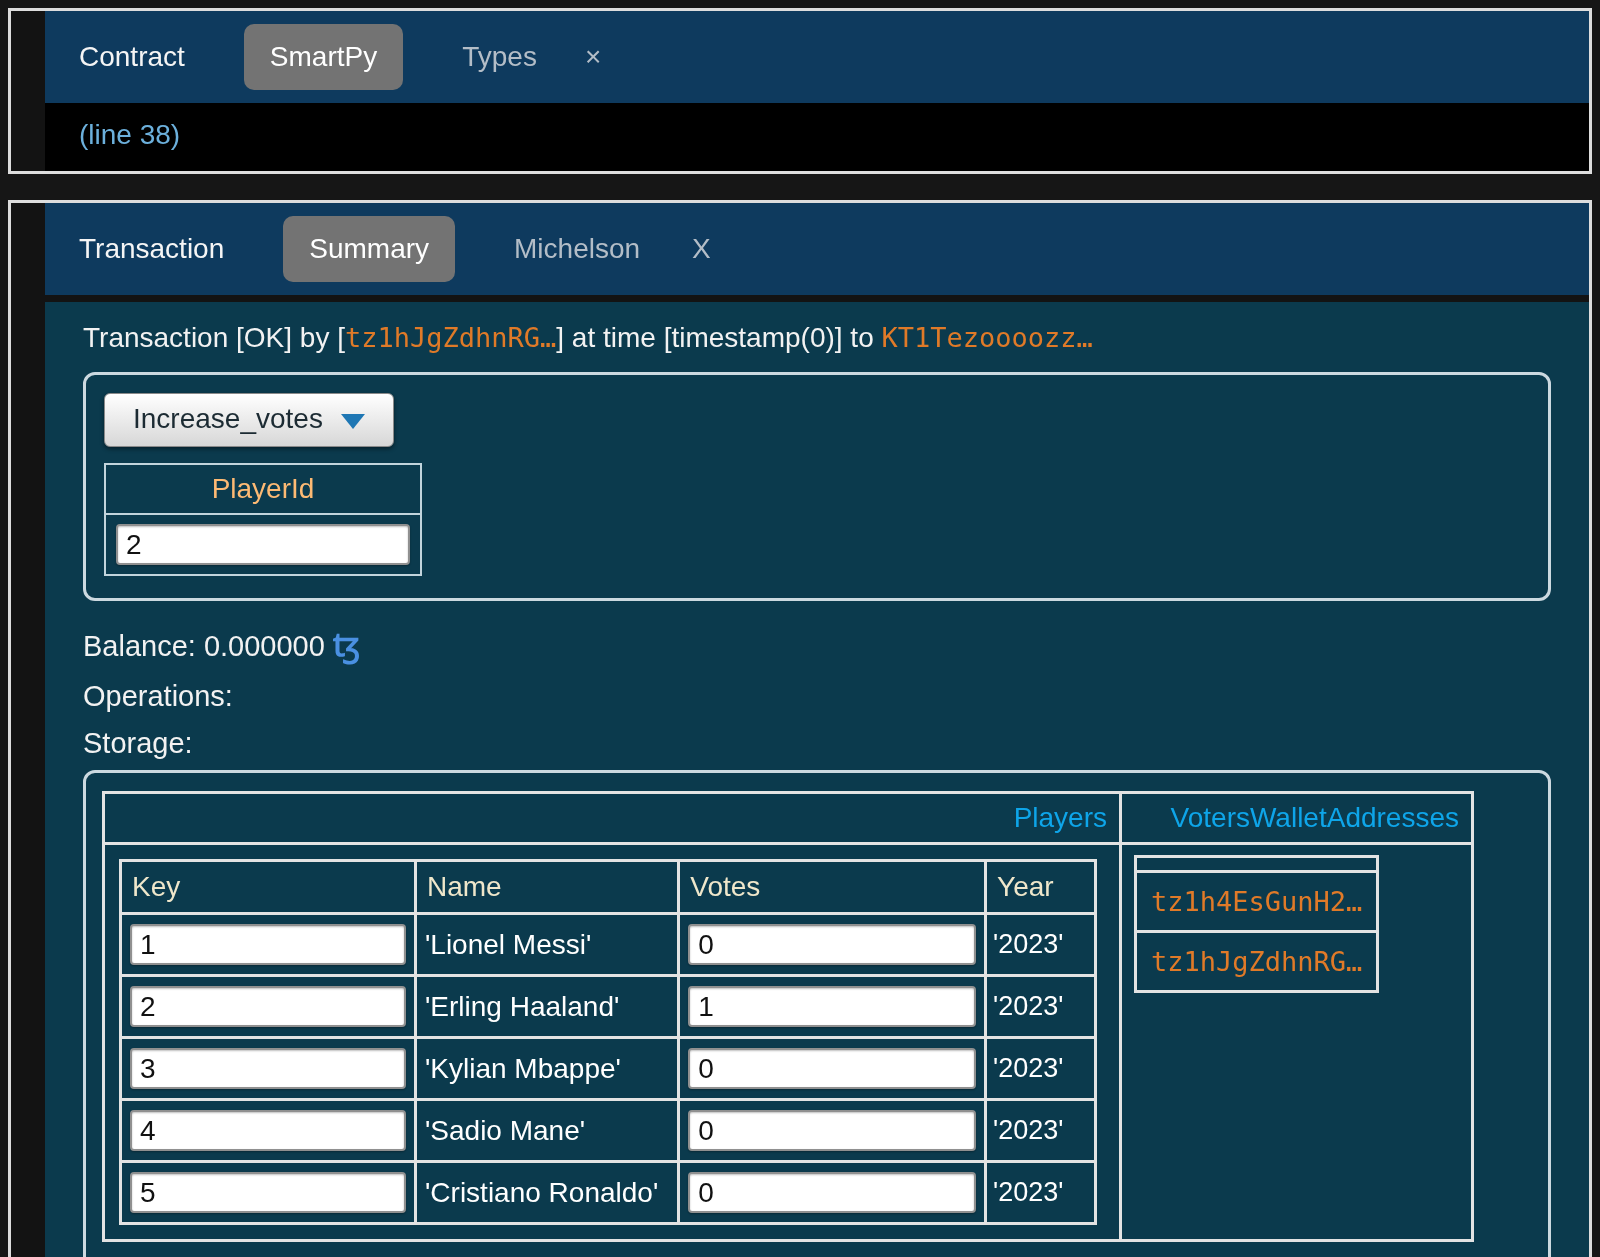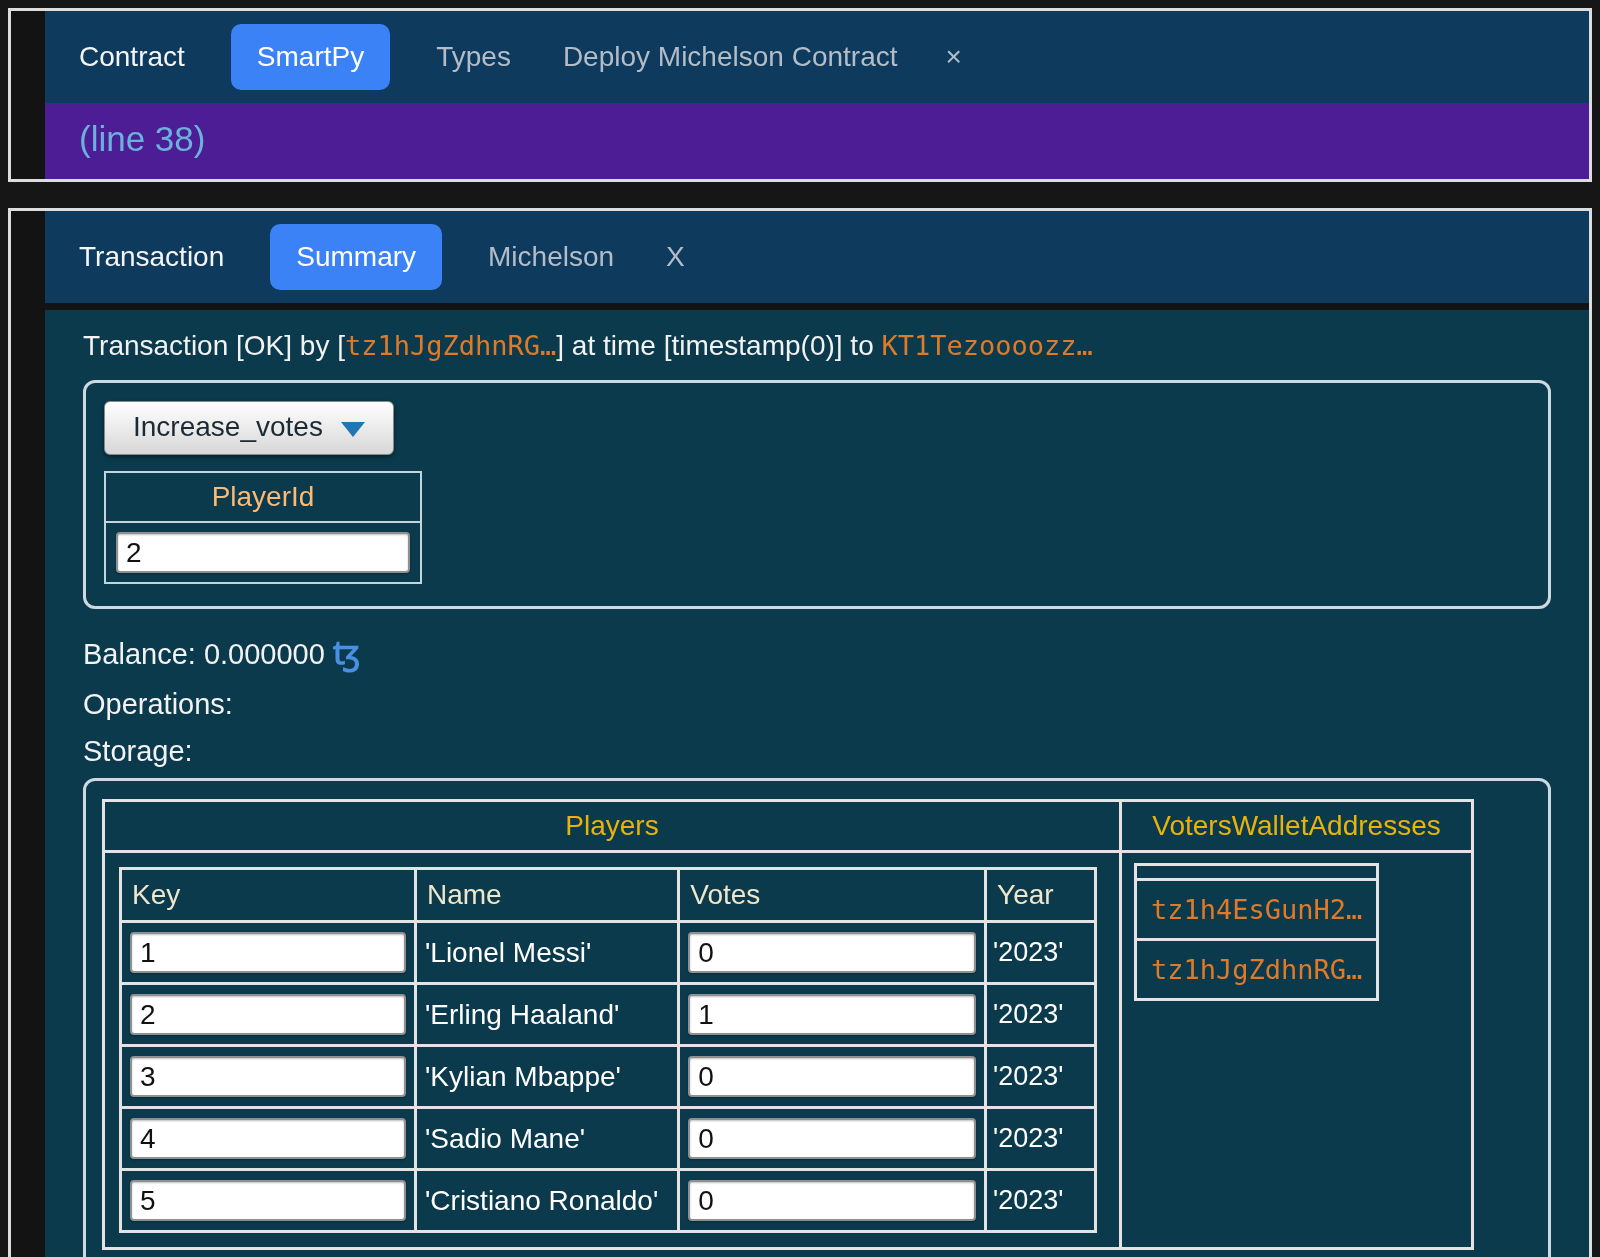--- a/index.html
+++ b/index.html
@@ -28,38 +28,38 @@
   }
   .tab {
     color: #b3bdc7;
     font-size: 28px;
     padding: 0 26px;
     white-space: nowrap;
     cursor: pointer;
   }
   .tab.first { color: #f5f5f5; }
   .tab.selected {
-    background: #3b82f6;
+    background: #737373;
     color: #ffffff;
     border-radius: 10px;
     padding: 17px 26px;
-    margin: 0 20px;
+    margin: 0 33px;
   }
   .tab-close {
     color: #b3bdc7;
     font-size: 28px;
     padding: 0 22px;
     cursor: pointer;
   }
 
   
   .panel-footer {
-    background: #4c1d95;
+    background: #000000;
     padding: 16px 0 20px 34px;
-    font-size: 35px;
+    font-size: 28px;
   }
   .line-link { color: #6cb0dc; cursor: pointer; }
 
   .gap-strip { background: #131313; height: 7px; }
 
   
   .result-box {
     background: #0b3a4d;
     padding: 16px 38px 30px 38px;
     color: #f2f2f2;
@@ -145,24 +145,24 @@
     border-radius: 12px;
     margin-top: 10px;
     padding: 18px 16px 26px 16px;
   }
   table.outer-table { border-collapse: collapse; }
   .outer-table > thead > tr > th,
   .outer-table > tbody > tr > td {
     border: 3px solid #e3e3e3;
   }
   .outer-table th {
-    color: #eab308;
+    color: #0ea5e9;
     font-weight: 400;
     font-size: 28px;
-    text-align: center;
+    text-align: right;
     padding: 8px 12px;
   }
   th.players-h { width: 990px; }
   th.voters-h { width: 325px; }
   td.players-cell { padding: 14px; vertical-align: top; }
   td.voters-cell { padding: 8px 12px; vertical-align: top; }
 
   table.players-table { border-collapse: collapse; width: 978px; }
   .players-table th {
     border: 3px solid #e3e3e3;
@@ -193,21 +193,20 @@
   }
 </style>
 </head>
 <body>
 
 <div class="panel" id="contract-panel">
   <div class="tabbar">
     <span class="tab first">Contract</span>
     <span class="tab selected">SmartPy</span>
     <span class="tab">Types</span>
-    <span class="tab">Deploy Michelson Contract</span>
     <span class="tab-close">×</span>
   </div>
   <div class="panel-footer">
     <span class="line-link">(line 38)</span>
   </div>
 </div>
 
 <div class="panel" id="transaction-panel">
   <div class="tabbar">
     <span class="tab first">Transaction</span>

